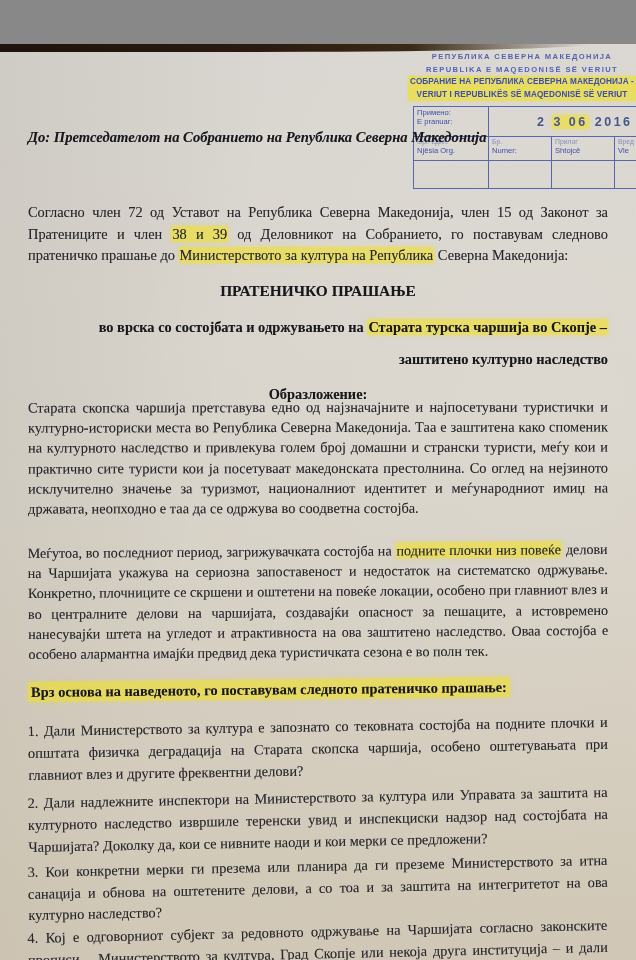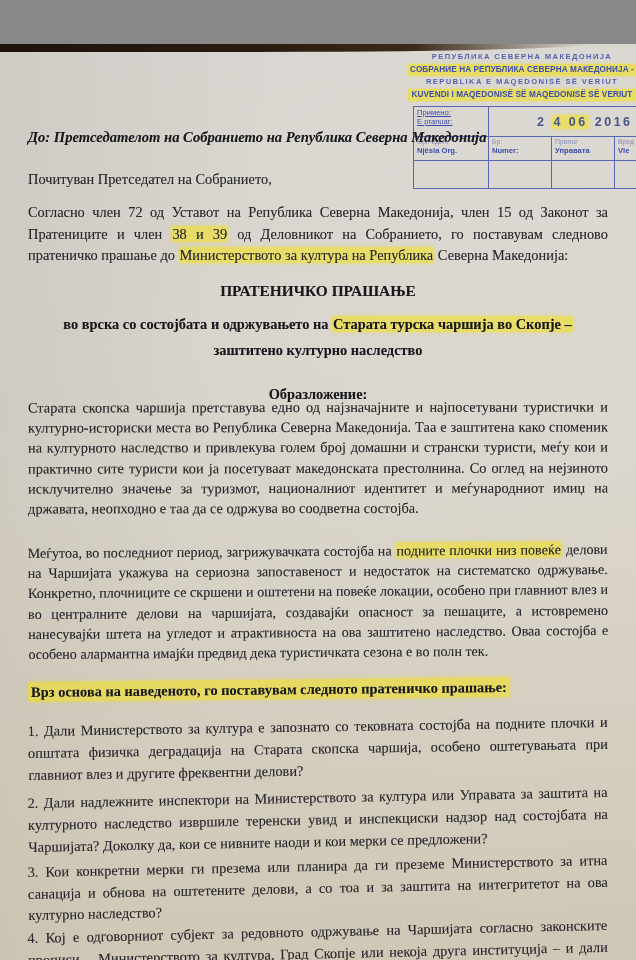--- a/index.html
+++ b/index.html
@@ -32,90 +32,89 @@
     font-family:"Liberation Sans", sans-serif;color:var(--stamp-blue,#3c4dae);
     border:1.5px solid rgba(58,72,170,0.8);
   }
   .st-row{display:grid;grid-template-columns:75px 63px 63px 45px;}
   .st-row1{display:grid;grid-template-columns:75px 171px;height:30px;}
   .st-row2{height:24px;}
   .st-row3{height:27px;}
   .st-cell{border-right:1.5px solid rgba(58,72,170,0.8);border-bottom:1.5px solid rgba(58,72,170,0.8);padding:1px 3px;overflow:hidden;}
   .st-cell:last-child{border-right:none;}
   .st-row3 .st-cell{border-bottom:none;}
-  .st-received{font-size:7.6px;line-height:9px;text-decoration:underline;}
+  .st-received{font-size:7.6px;line-height:9px;}
   .st-date{font-size:12.5px;font-weight:bold;letter-spacing:2.5px;color:#48548c;
     padding-left:48px;padding-top:8px;white-space:nowrap;font-family:"Liberation Sans", sans-serif;}
   .st-mk{font-size:6.8px;line-height:8px;opacity:.55;}
-  .st-sq{font-size:7.6px;line-height:9px;font-weight:bold;}
+  .st-sq{font-size:7.6px;line-height:9px;}
   
   .blk{position:absolute;left:28px;width:580px;text-align:justify;z-index:3;}
   .ctr{text-align:center;}
   .b{font-weight:bold;color:#17171c;}
   .doc-text{font-size:14.4px;text-shadow:0 0 0.5px rgba(40,40,55,0.35);}
   .hl{background:rgba(240,224,40,0.62);box-shadow:0 0 4px rgba(240,224,40,0.5);border-radius:2px;padding:0 1px;}
   .lead-line .hl{padding:2px 3px;}
 </style>
 </head>
 <body>
 
 <div class="page">
 
   <div class="photo-edge"></div>
 
   <div class="stamp-head">
     <div class="ln">РЕПУБЛИКА СЕВЕРНА МАКЕДОНИЈА</div>
+    <div class="ln">REPUBLIKA E MAQEDONISË SË VERIUT</div>
     <div class="ln bld st-hl">СОБРАНИЕ НА РЕПУБЛИКА СЕВЕРНА МАКЕДОНИЈА -</div>
-    <div class="ln">REPUBLIKA E MAQEDONISË SË VERIUT</div>
-    <div class="ln bld st-hl">KUVENDI I MAQEDONISË SË MAQEDONISË SË VERIUT</div>
+    <div class="ln bld st-hl">VERIUT I REPUBLIKËS SË MAQEDONISË SË VERIUT</div>
   </div>
 
   <div class="stamp-table">
     <div class="st-row1">
       <div class="st-cell st-received">
         <div>Примено:</div>
         <div>E pranuar:</div>
       </div>
-      <div class="st-cell st-date"><span>2 </span><span class="hl">4 06</span><span> 2016</span></div>
+      <div class="st-cell st-date"><span>2 </span><span class="hl">3 06</span><span> 2016</span></div>
     </div>
     <div class="st-row st-row2">
       <div class="st-cell">
         <div class="st-mk">Орг. един.</div>
         <div class="st-sq">Njësia Org.</div>
       </div>
       <div class="st-cell">
         <div class="st-mk">Бр.</div>
         <div class="st-sq">Numer:</div>
       </div>
       <div class="st-cell">
         <div class="st-mk">Прилог</div>
-        <div class="st-sq">Управата</div>
+        <div class="st-sq">Shtojcë</div>
       </div>
       <div class="st-cell">
         <div class="st-mk">Вред</div>
         <div class="st-sq">Vle</div>
       </div>
     </div>
     <div class="st-row st-row3">
       <div class="st-cell"></div>
       <div class="st-cell"></div>
       <div class="st-cell"></div>
       <div class="st-cell"></div>
     </div>
   </div>
 
   <div class="blk doc-text b" style="top:85px;font-size:14.6px;font-style:italic;">До: Претседателот на Собранието на Република Северна Македонија</div>
 
-  <div class="blk doc-text" style="top:127px;">Почитуван Претседател на Собранието,</div>
 
   <p class="blk doc-text" style="top:158px;margin:0;line-height:21.5px;"><span>Согласно член 72 од Уставот на Република Северна Македонија, член 15 од Законот за Пратениците и член </span><span class="hl">38 и 39</span><span> од Деловникот на Собранието, го поставувам следново пратеничко прашање до </span><span class="hl">Министерството за култура на Република</span><span> Северна Македонија:</span></p>
 
   <div class="blk doc-text ctr b" style="top:238px;font-size:15.4px;">ПРАТЕНИЧКО ПРАШАЊЕ</div>
 
-  <p class="blk doc-text ctr b" style="top:267px;margin:0;line-height:26px;text-align:center;"><span>во врска со состојбата и одржувањето на </span><span class="hl">Старата турска чаршија во Скопје –</span><span> заштитено културно наследство</span></p>
+  <p class="blk doc-text ctr b" style="top:267px;margin:0;line-height:32px;text-align:right;"><span>во врска со состојбата и одржувањето на </span><span class="hl">Старата турска чаршија во Скопје –</span><span> заштитено културно наследство</span></p>
 
   <div class="blk doc-text ctr b" style="top:342px;">Образложение:</div>
 
   <p class="blk doc-text" style="top:353px;margin:0;line-height:20.2px;transform:rotate(-0.1deg);">Старата скопска чаршија претставува едно од најзначајните и најпосетувани туристички и културно-историски места во Република Северна Македонија. Таа е заштитена како споменик на културното наследство и привлекува голем број домашни и странски туристи, меѓу кои и практично сите туристи кои ја посетуваат македонската престолнина. Со оглед на нејзиното исклучително значење за туризмот, националниот идентитет и меѓународниот имиџ на државата, неопходно е таа да се одржува во соодветна состојба.</p>
 
   <p class="blk doc-text" style="top:499px;margin:0;line-height:20.2px;font-size:14.1px;transform:rotate(-0.4deg);transform-origin:left center;"><span>Меѓутоа, во последниот период, загрижувачката состојба на </span><span class="hl">подните плочки низ повеќе</span><span> делови на Чаршијата укажува на сериозна запоставеност и недостаток на систематско одржување. Конкретно, плочниците се скршени и оштетени на повеќе локации, особено при главниот влез и во централните делови на чаршијата, создавајќи опасност за пешаците, а истовремено нанесувајќи штета на угледот и атрактивноста на ова заштитено наследство. Оваа состојба е особено алармантна имајќи предвид дека туристичката сезона е во полн тек.</span></p>
 
   <div class="blk doc-text b lead-line" style="top:640px;transform:rotate(-0.6deg);transform-origin:left center;"><span class="hl">Врз основа на наведеното, го поставувам следното пратеничко прашање:</span></div>
 
   <p class="blk doc-text" style="top:676px;margin:0;line-height:22px;transform:rotate(-0.9deg);transform-origin:left center;">1. Дали Министерството за култура е запознато со тековната состојба на подните плочки и општата физичка деградација на Старата скопска чаршија, особено оштетувањата при главниот влез и другите фреквентни делови?</p>

